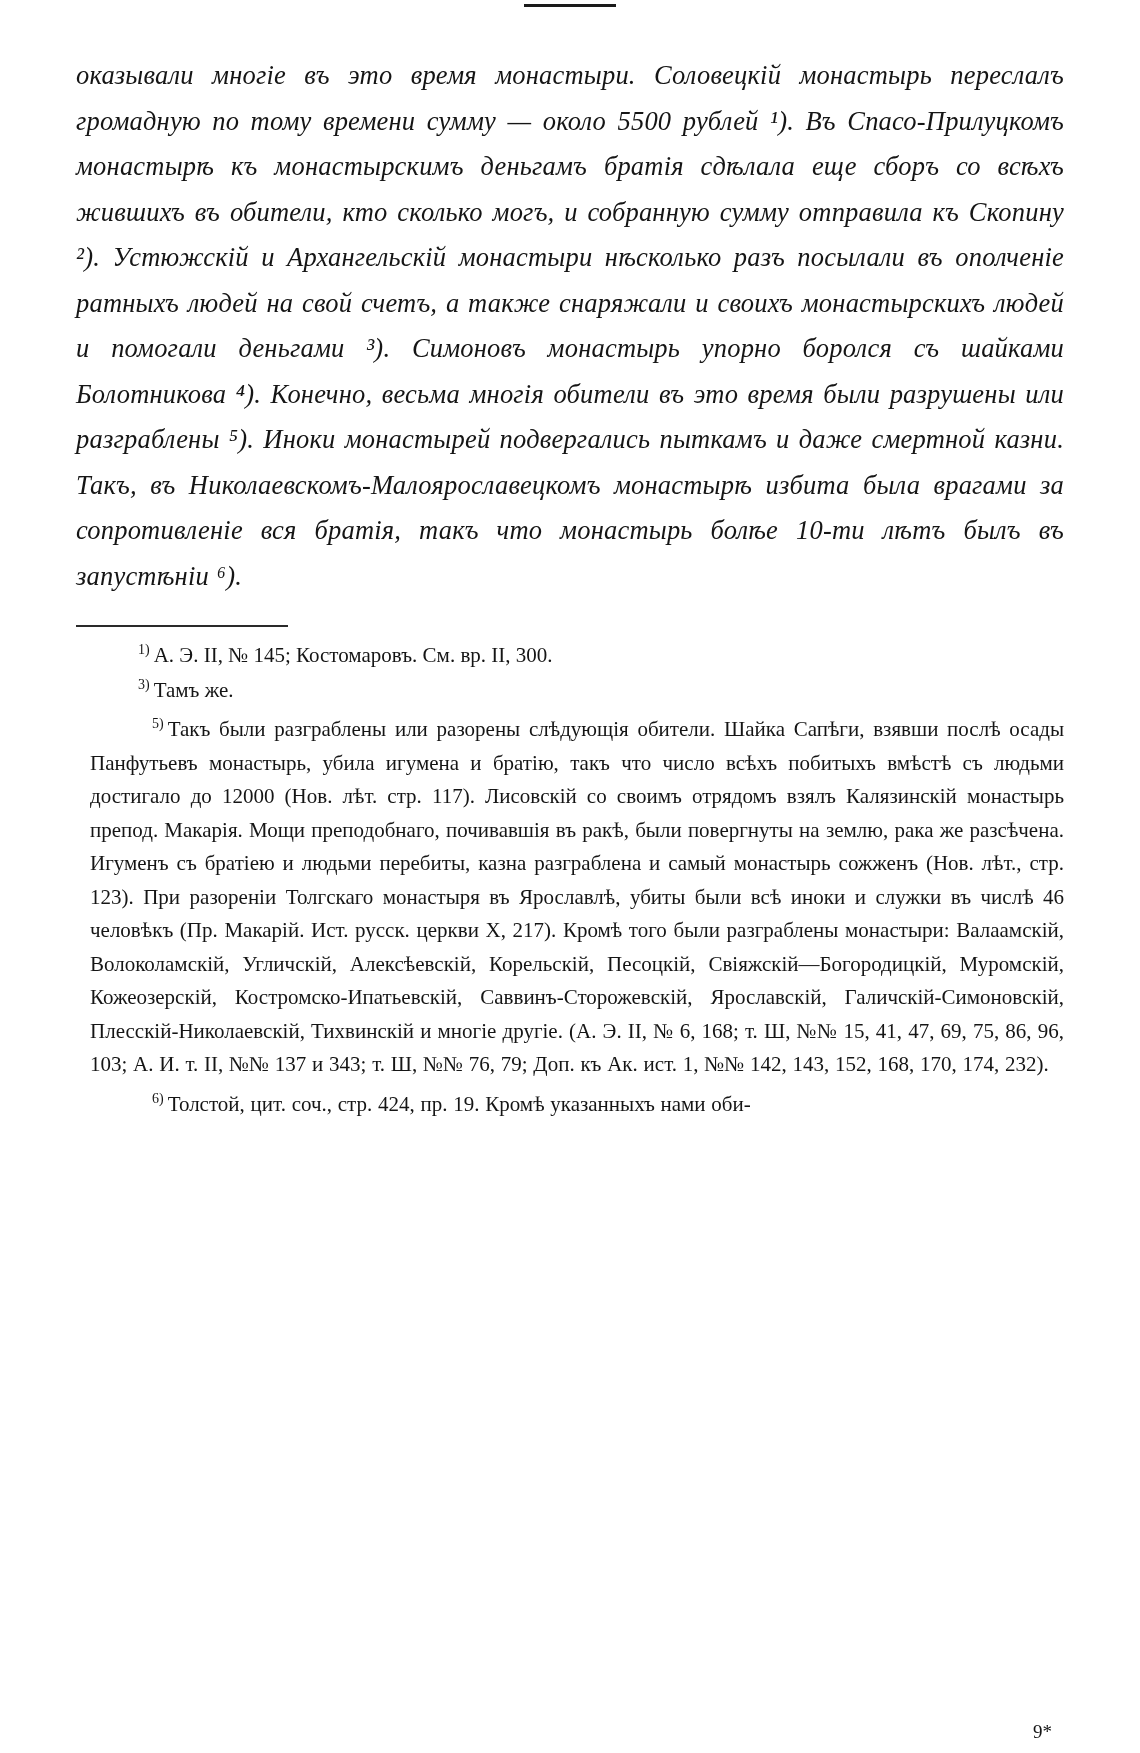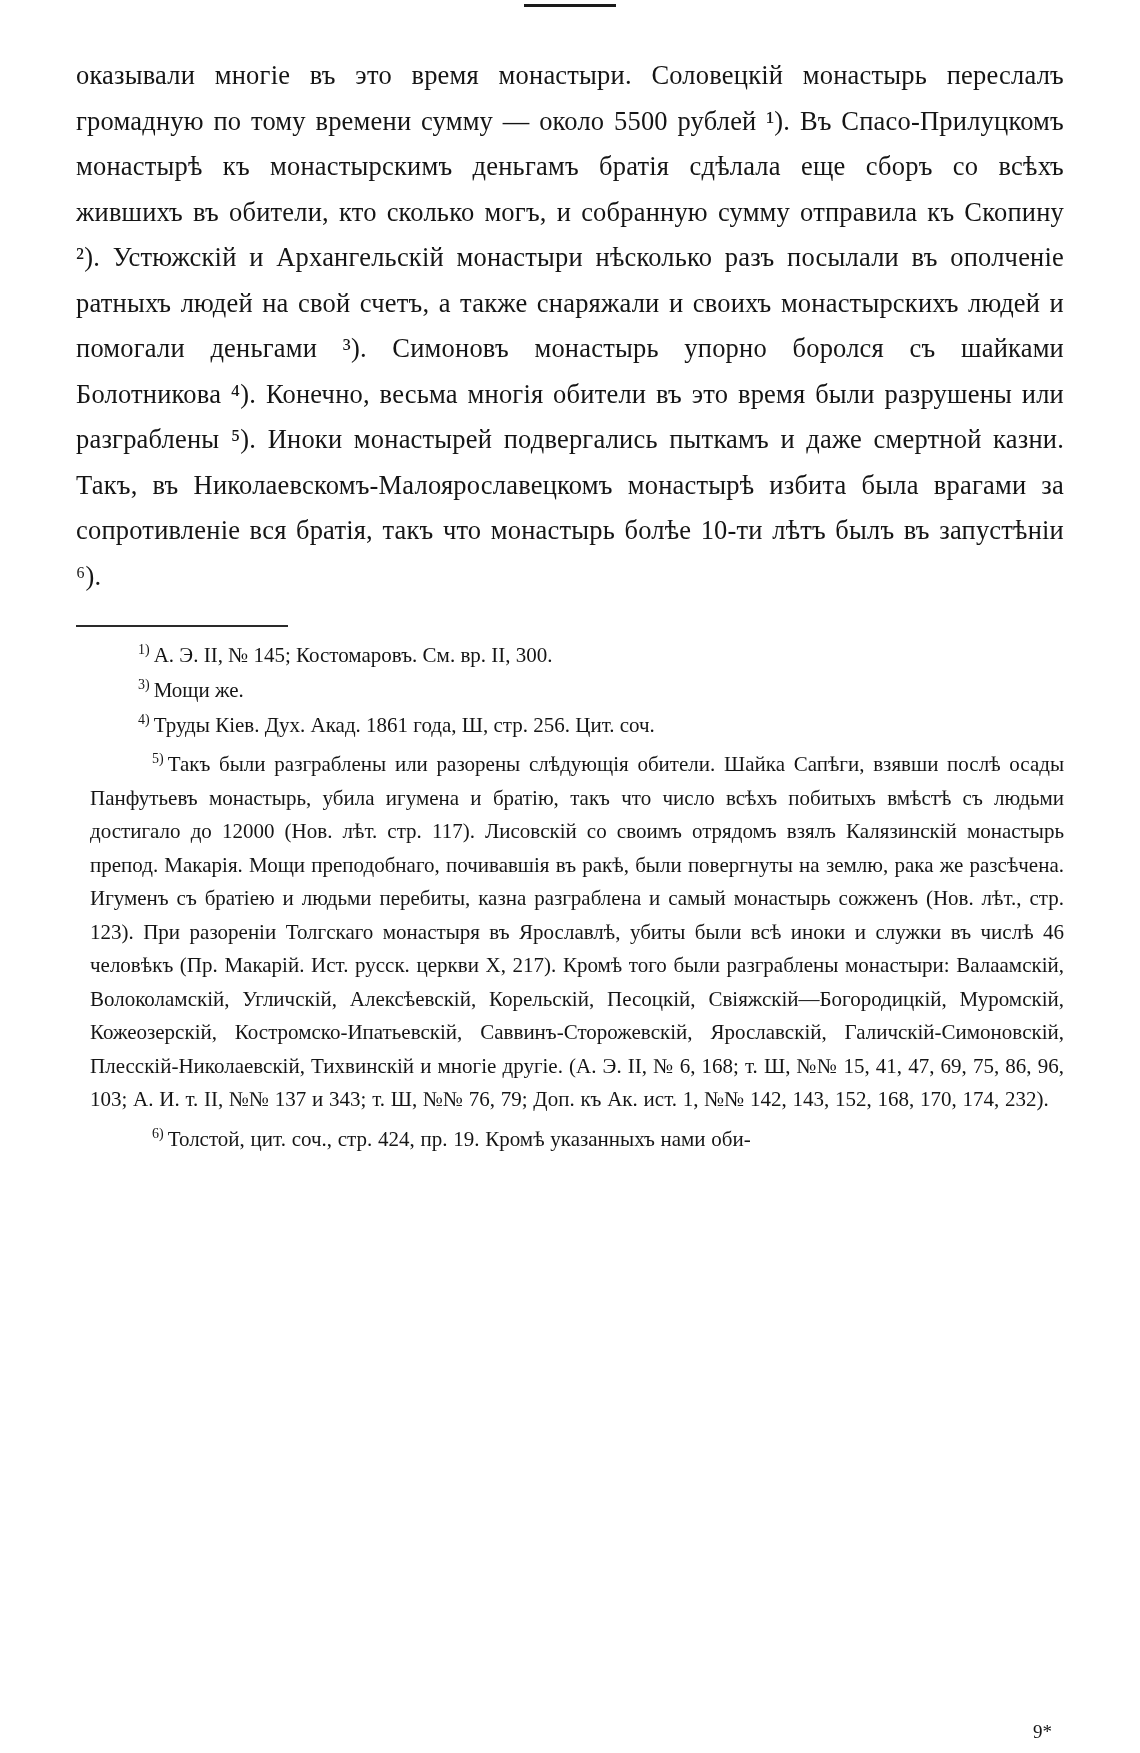--- a/index.html
+++ b/index.html
@@ -30,20 +30,21 @@
     font-family: "Liberation Serif", serif;
   }
   .page-number-rule {
     width: 92px;
     height: 3px;
     background: #1a1a1a;
     margin: 4px auto 0 auto;
   }
   .body-block {
     margin: 46px 76px 0 76px;
+    font-style: italic;
   }
   .body-block p {
     margin: 0;
     font-size: 26.5px;
     line-height: 45.5px;
     text-align: justify;
     text-align-last: left;
     word-spacing: 1px;
     letter-spacing: 0.2px;
   }
@@ -95,24 +96,21 @@
     <p>оказывали многіе въ это время монастыри. Соловецкій монастырь переслалъ громадную по тому времени сумму — около 5500 рублей ¹). Въ Спасо-Прилуцкомъ монастырѣ къ монастырскимъ деньгамъ братія сдѣлала еще сборъ со всѣхъ жившихъ въ обители, кто сколько могъ, и собранную сумму отправила къ Скопину ²). Устюжскій и Архангельскій монастыри нѣсколько разъ посылали въ ополченіе ратныхъ людей на свой счетъ, а также снаряжали и своихъ монастырскихъ людей и помогали деньгами ³). Симоновъ монастырь упорно боролся съ шайками Болотникова ⁴). Конечно, весьма многія обители въ это время были разрушены или разграблены ⁵). Иноки монастырей подвергались пыткамъ и даже смертной казни. Такъ, въ Николаевскомъ-Малоярославецкомъ монастырѣ избита была врагами за сопротивленіе вся братія, такъ что монастырь болѣе 10-ти лѣтъ былъ въ запустѣніи ⁶).</p>
   </div>
 
   <div class="footnote-rule"></div>
 
   <div class="footnotes">
     <p class="fn-short">
       <span class="fn-mark">1)</span><span>А. Э. II, № 145; Костомаровъ. См. вр. II, 300.</span>
     </p>
     <p class="fn-short">
-      <span class="fn-mark">3)</span><span>Мощи же.</span>
-    </p>
-    <p class="fn-short">
-      <span class="fn-mark">4)</span><span>Труды Кіев. Дух. Акад. 1861 года, Ш, стр. 256. Цит. соч.</span>
+      <span class="fn-mark">3)</span><span>Тамъ же.</span>
     </p>
     <p class="fn-long">
       <span class="fn-mark">5)</span><span>Такъ были разграблены или разорены слѣдующія обители. Шайка Сапѣги, взявши послѣ осады Панфутьевъ монастырь, убила игумена и братію, такъ что число всѣхъ побитыхъ вмѣстѣ съ людьми достигало до 12000 (Нов. лѣт. стр. 117). Лисовскій со своимъ отрядомъ взялъ Калязинскій монастырь препод. Макарія. Мощи преподобнаго, почивавшія въ ракѣ, были повергнуты на землю, рака же разсѣчена. Игуменъ съ братіею и людьми перебиты, казна разграблена и самый монастырь сожженъ (Нов. лѣт., стр. 123). При разореніи Толгскаго монастыря въ Ярославлѣ, убиты были всѣ иноки и служки въ числѣ 46 человѣкъ (Пр. Макарій. Ист. русск. церкви X, 217). Кромѣ того были разграблены монастыри: Валаамскій, Волоколамскій, Угличскій, Алексѣевскій, Корельскій, Песоцкій, Свіяжскій—Богородицкій, Муромскій, Кожеозерскій, Костромско-Ипатьевскій, Саввинъ-Сторожевскій, Ярославскій, Галичскій-Симоновскій, Плесскій-Николаевскій, Тихвинскій и многіе другіе. (А. Э. II, № 6, 168; т. Ш, №№ 15, 41, 47, 69, 75, 86, 96, 103; А. И. т. II, №№ 137 и 343; т. Ш, №№ 76, 79; Доп. къ Ак. ист. 1, №№ 142, 143, 152, 168, 170, 174, 232).</span>
     </p>
     <p class="fn-long">
       <span class="fn-mark">6)</span><span>Толстой, цит. соч., стр. 424, пр. 19. Кромѣ указанныхъ нами оби-</span>
     </p>
   </div>
 
   <div class="page-signature">9*</div>

